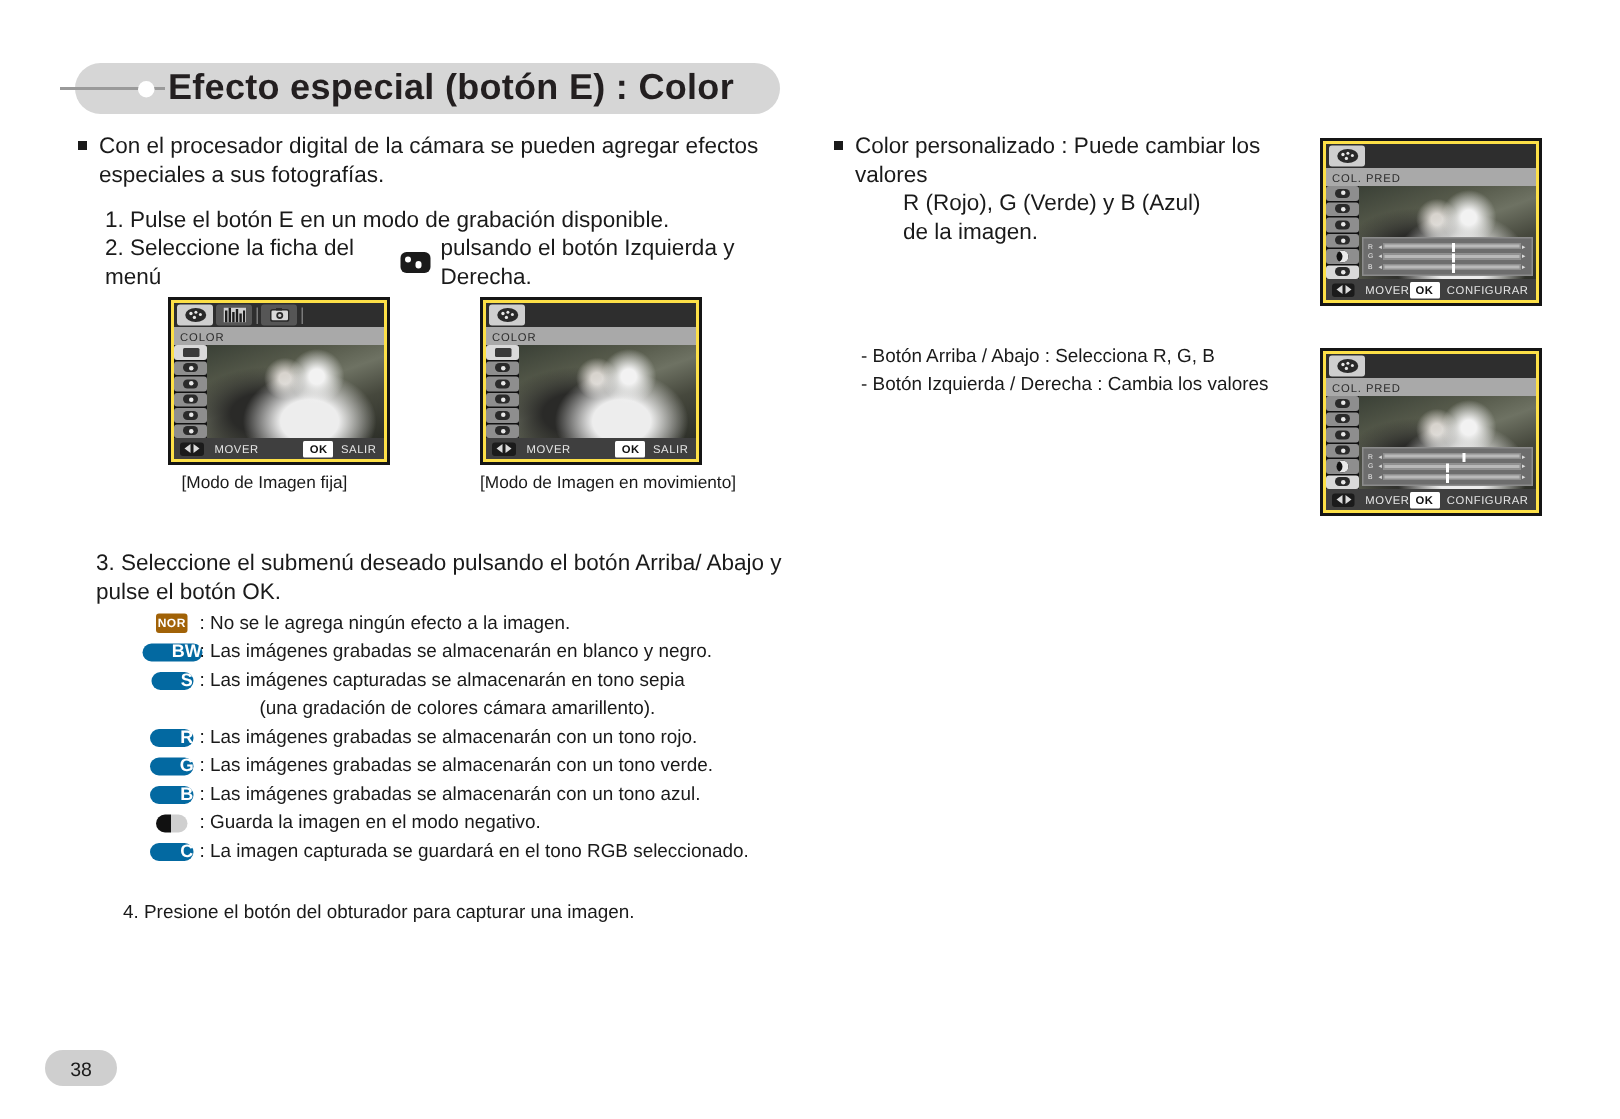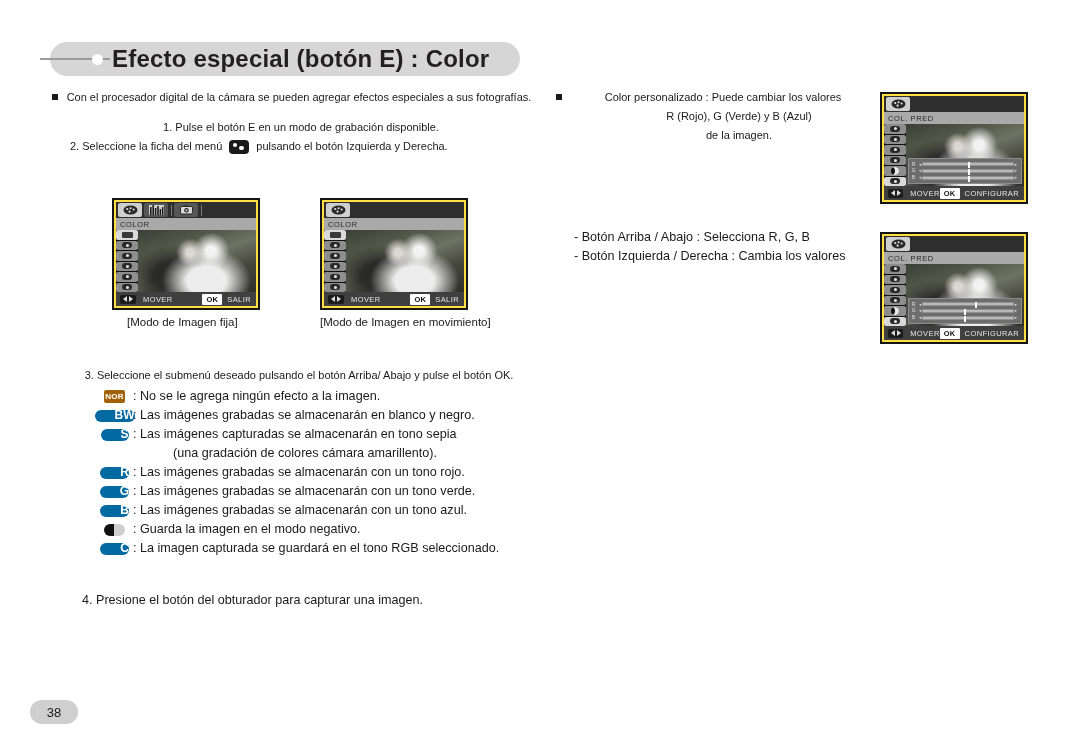--- a/index.html
+++ b/index.html
@@ -22,21 +22,21 @@
   }
   .title-dot{
     position:absolute;left:42px;top:12px;width:11px;height:11px;border-radius:50%;
     background:#ffffff;
   }
   .title-text{
     margin-left:62px;font-size:24px;font-weight:bold;color:#231f20;letter-spacing:.2px;
     white-space:nowrap;
   }
   
-  .body-text{font-size:11px;line-height:19px;color:#1a1a1a;text-align:center;}
+  .body-text{font-size:15px;line-height:19px;color:#1a1a1a;}
   .bullet-sq{
     display:inline-block;width:6px;height:6px;background:#1a1a1a;
     vertical-align:2px;margin-right:7px;
   }
   
   .col-left{position:absolute;left:52px;top:88px;width:480px;}
   .para1{position:relative;padding-left:14px;}
   .para1 .bullet-sq{position:absolute;left:0;top:6px;margin:0;}
   .steps{margin-top:11px;margin-left:18px;}
   .step-line{display:flex;align-items:center;}
@@ -153,21 +153,21 @@
     width:21px;height:12px;background:#0369a1;border-radius:7px;color:#fff;
     font-size:12px;font-weight:bold;display:flex;align-items:center;justify-content:center;padding-left:20px;
   }
   .ico-neg{
     width:21px;height:12px;border-radius:7px;
     background:linear-gradient(90deg,#111 0 48%,#cfcfcf 48% 100%);
     color:#111;font-size:8px;font-weight:bold;
     display:flex;align-items:center;justify-content:flex-end;padding-right:5px;box-sizing:border-box;
   }
   .eff-sub{margin-left:69px;font-size:12.6px;line-height:19px;}
-  .step4{margin-left:18px;margin-top:35px;font-size:12.6px;}
+  .step4{margin-left:18px;margin-top:24px;font-size:12.6px;}
   
   .page-num{
     position:absolute;left:30px;top:700px;width:48px;height:24px;border-radius:12px;
     background:#cfcfcf;display:flex;align-items:center;justify-content:center;
     font-size:13px;color:#1a1a1a;
   }
 </style>
 </head>
 <body>
 
@@ -269,21 +269,21 @@
       <span class="arrows">
           <i class="l"></i>
           <i class="r"></i>
         </span>
       <span class="mover">MOVER</span>
       <span class="okbox">OK</span>
       <span class="exit">SALIR</span>
     </div>
   </div>
 </div>
-<div class="lcd-caption" style="left:127px;top:316px;">[Modo de Imagen fija]</div>
+<div class="lcd-caption" style="left:121px;top:316px;">[Modo de Imagen fija]</div>
 
 <div class="lcd" style="left:320px;top:198px;width:148px;height:112px;">
   <div class="lcd-inner">
 
     <div class="lcd-tabs">
       <div class="tab sel">
         <svg width="15" height="10" viewBox="0 0 15 10">
           <ellipse cx="7.5" cy="5" rx="7" ry="4.6" fill="#2a2a2a"></ellipse>
           <circle cx="4.3" cy="4" r="1.1" fill="#e8e8e8"></circle>
           <circle cx="7.6" cy="3.2" r="1.0" fill="#e8e8e8"></circle>

